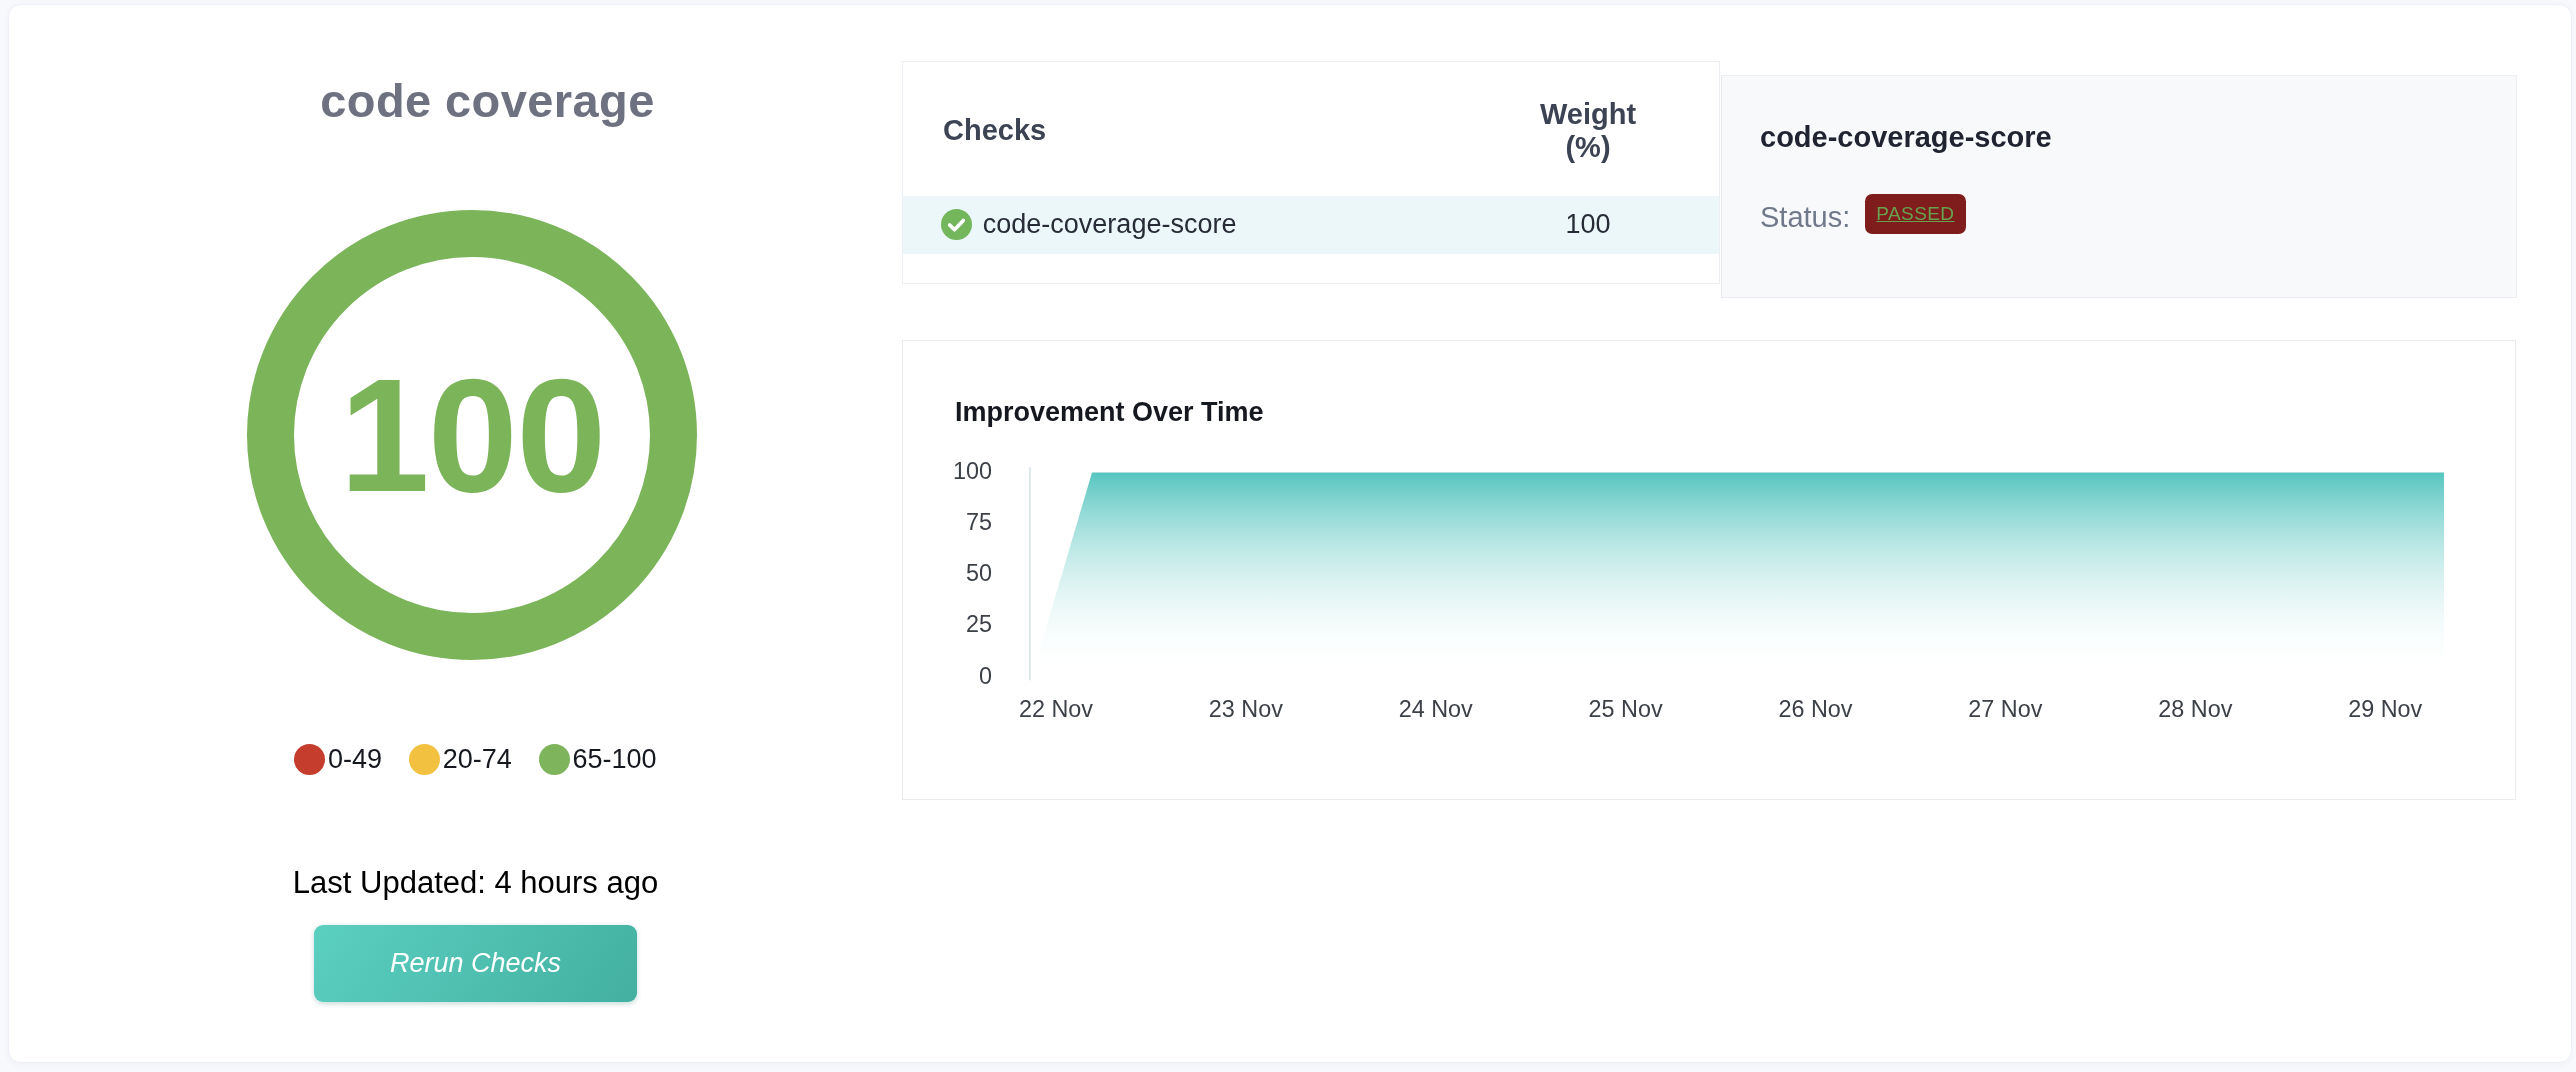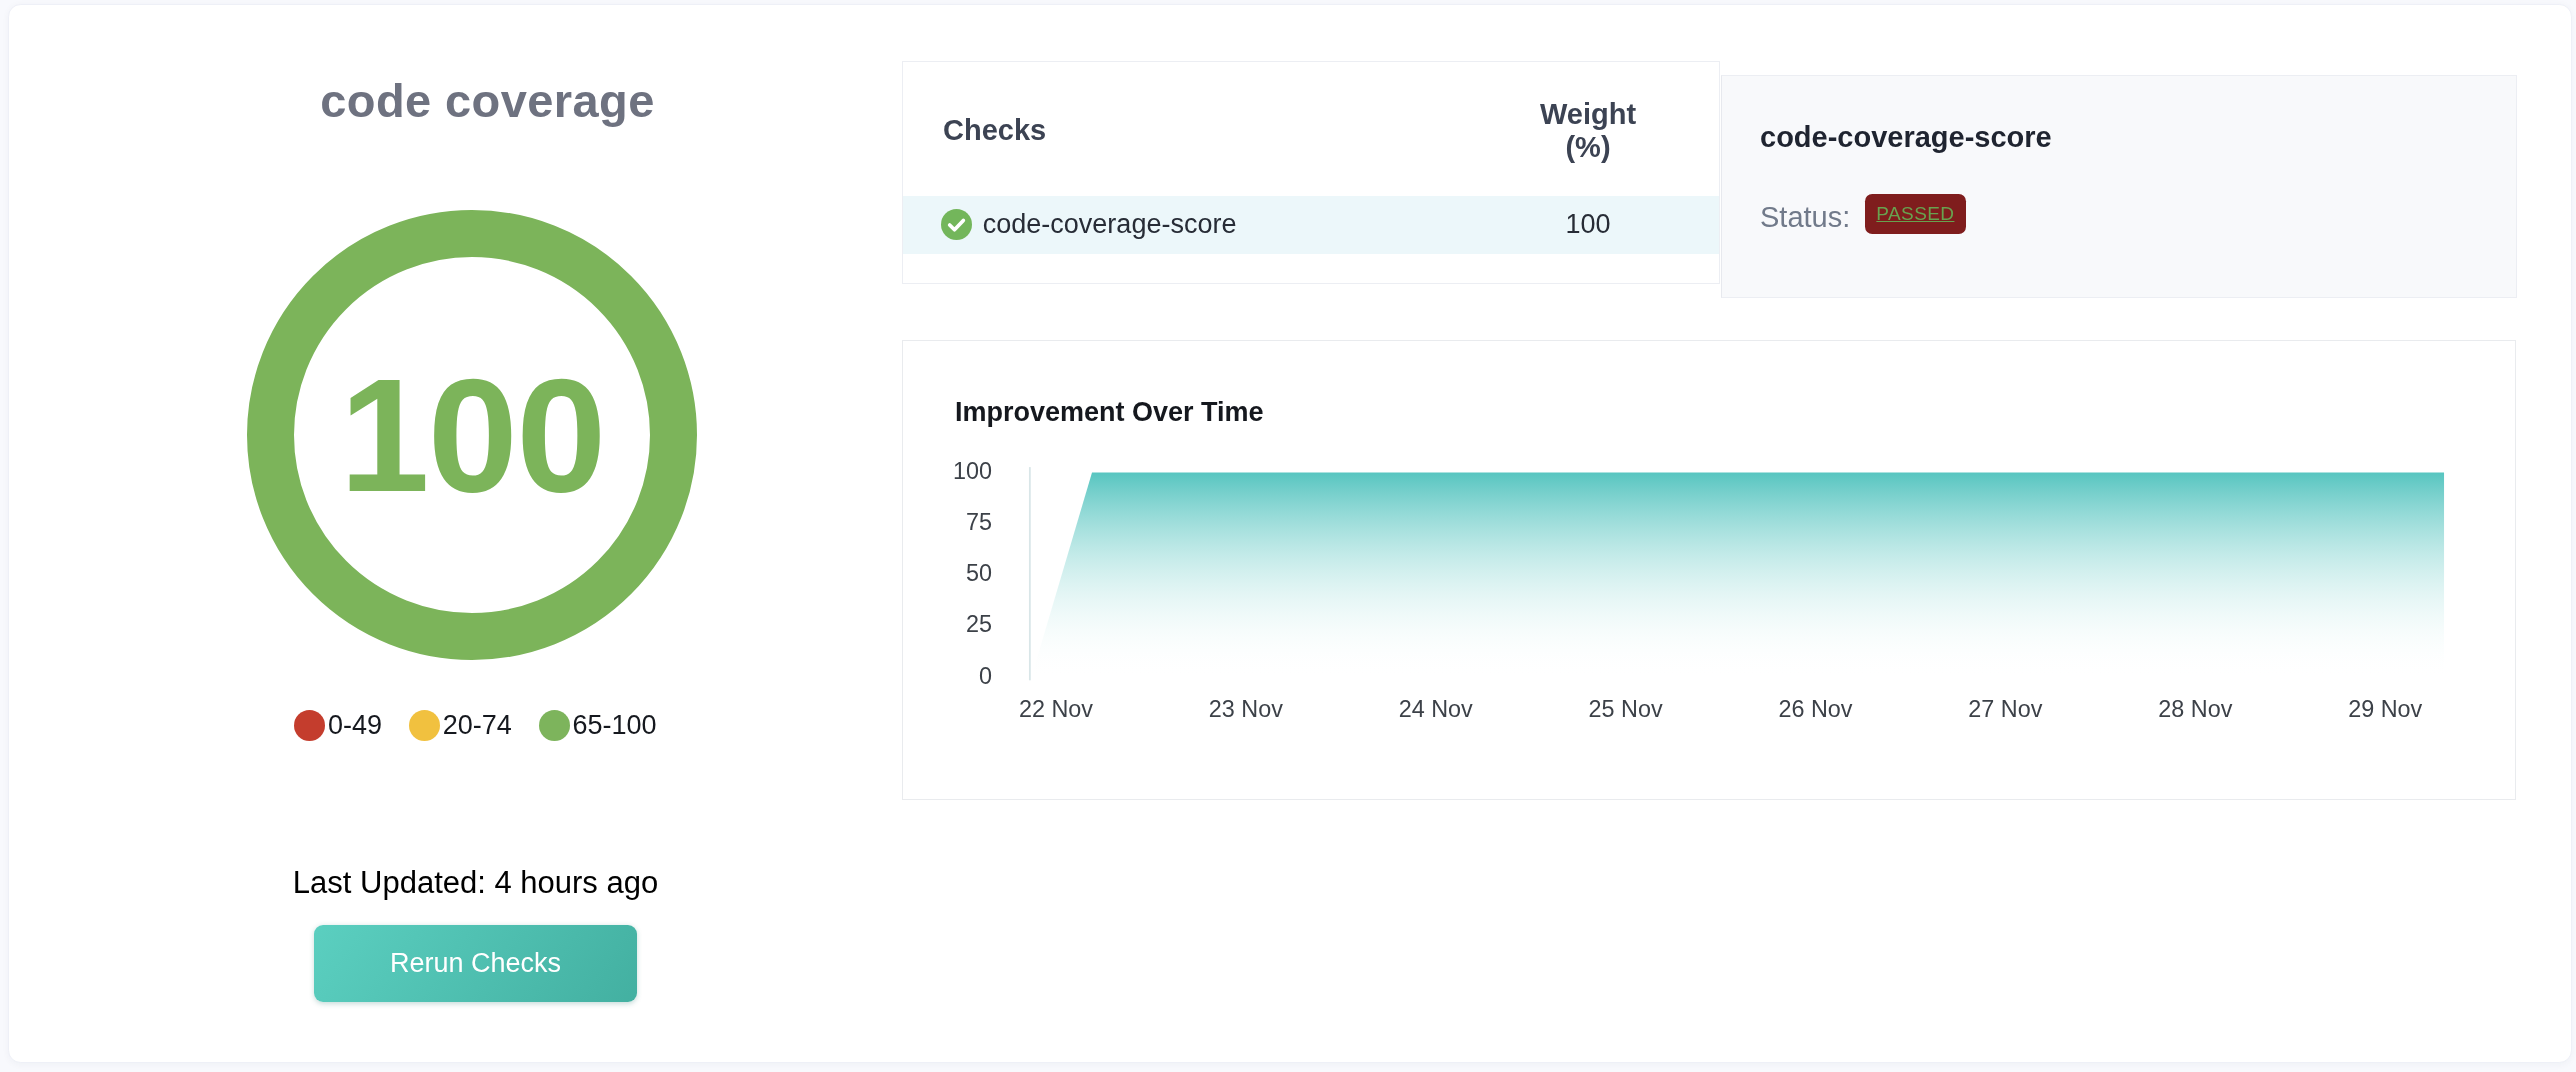--- a/index.html
+++ b/index.html
@@ -26,36 +26,37 @@
     position:absolute; left:238px; top:205px; width:450px; height:450px;
     border:47px solid #7cb45a; border-radius:50%;
     display:flex; align-items:center; justify-content:center;
     background:#ffffff;
   }
   .gauge-value {
     font-size:162px; font-weight:700; color:#7cb45a; line-height:1;
     letter-spacing:-1.8px;
   }
   .legend {
-    position:absolute; left:8px; top:705px; width:917px;
+    position:absolute; left:8px; top:739px; width:917px;
     display:flex; justify-content:center; align-items:center; gap:27px;
   }
   .legend-item { display:flex; align-items:center; gap:2.7px; }
   .legend-dot { width:31px; height:31px; border-radius:50%; flex:none; }
   .legend-label { font-size:27px; color:#15181e; }
   .last-updated {
     position:absolute; left:8px; top:860px; width:917px;
     text-align:center; font-size:31px; color:#000000;
   }
   .rerun-btn {
     position:absolute; left:305px; top:920px; width:323px; height:77px;
     border:none; border-radius:9px; cursor:pointer;
     background:linear-gradient(125deg, #5bcfc0 0%, #43b0a1 100%);
     color:#ffffff; font-size:27px; font-family:inherit;
     box-shadow:0 1.8px 5.4px rgba(40,120,110,0.25);
+    font-style:italic;
   }
 
   
   .checks-card {
     position:absolute; left:893px; top:56px; width:818px; height:223px;
     background:#ffffff; border:1.8px solid #eceef3;
   }
   .checks-header {
     display:flex; justify-content:space-between; align-items:center;
     margin:36px 59px 0 40px;

